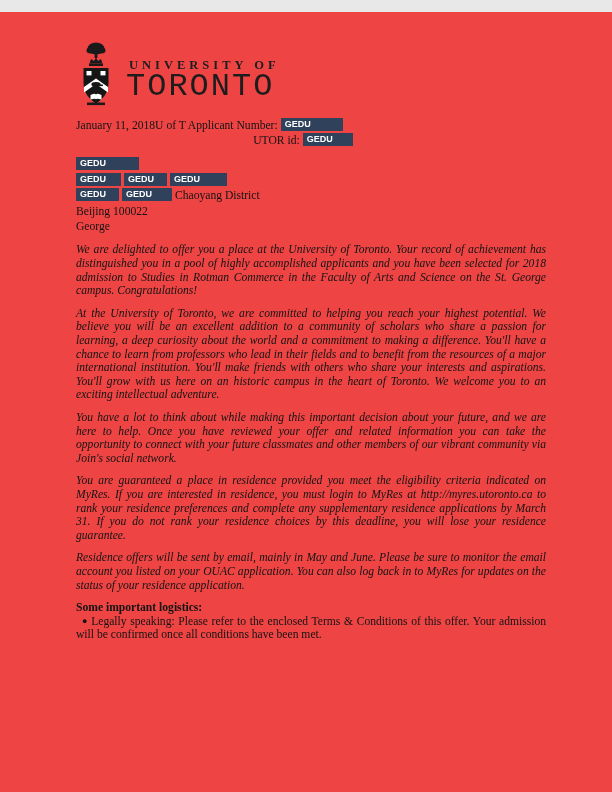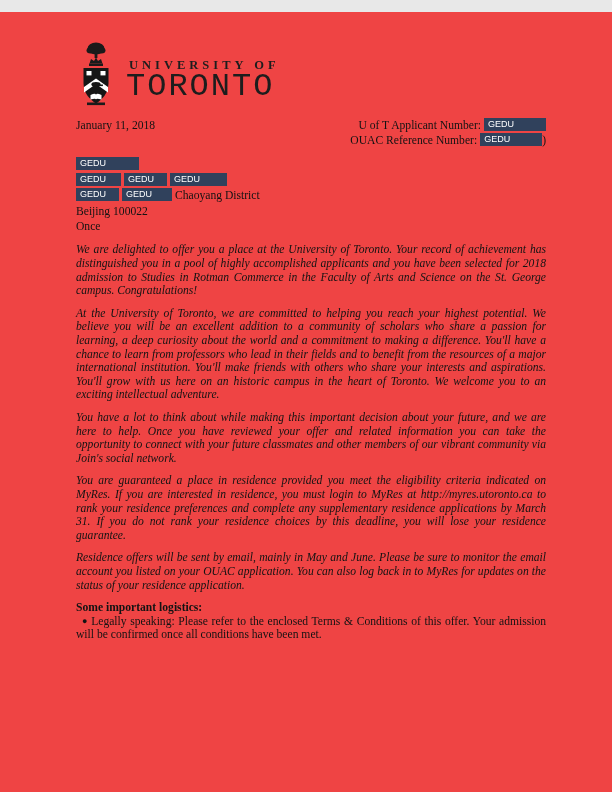--- a/index.html
+++ b/index.html
@@ -30,31 +30,31 @@
   
   .redact {
     display: inline-block;
     box-sizing: border-box;
     height: 13px;
     line-height: 13px;
     padding-left: 4px;
     background: #30415c;
     color: #ffffff;
     font-family: "Liberation Sans", sans-serif;
-    font-weight: normal;
+    font-weight: bold;
     font-size: 9px;
     vertical-align: -2px;
     overflow: hidden;
     text-align: left;
   }
   .w43 { width: 43px; } .w45 { width: 45px; } .w50 { width: 50px; }
   .w57 { width: 57px; } .w58 { width: 58px; } .w62 { width: 62px; } .w63 { width: 63px; }
 
   
-  .meta-row { display: flex; justify-content: space-between; align-items: flex-start; }
+  .meta-row { display: flex; align-items: flex-start; }
   .date { line-height: 15px; }
   .refs { text-align: right; line-height: 15.2px; white-space: nowrap; }
   .refs .ref-line span.lbl { margin-right: 3px; }
   .ref-overhang { margin-right: -10px; }
 
   
   .address { margin-top: 9px; line-height: 15.4px; }
   .address .redact { margin-right: 3px; }
 
   
@@ -105,38 +105,38 @@
       <div class="logo-bottom">TORONTO</div>
     </div>
   </div>
 
   <div class="meta-row">
     <div class="date">January 11, 2018</div>
     <div class="refs">
       <div class="ref-line">
         <span class="lbl">U of T Applicant Number:</span><span class="redact w62">GEDU</span>
       </div>
-      <div class="ref-line">
-        <span class="lbl">OUAC Reference Number:</span><span class="redact w62">GEDU</span><span>)</span>
+      <div class="ref-line ref-overhang">
+        <span class="lbl">UTOR id:</span><span class="redact w50">GEDU</span>
       </div>
     </div>
   </div>
 
   <div class="address">
     <div class="addr-line">
       <span class="redact w63">GEDU</span>
     </div>
     <div class="addr-line">
       <span class="redact w45">GEDU</span><span class="redact w43">GEDU</span><span class="redact w57">GEDU</span>
     </div>
     <div class="addr-line">
       <span class="redact w43">GEDU</span><span class="redact w50">GEDU</span><span>Chaoyang District</span>
     </div>
     <div class="addr-line">Beijing 100022</div>
-    <div class="addr-line">Once</div>
+    <div class="addr-line">George</div>
   </div>
 
 
   <p class="body-par">We are delighted to offer you a place at the University of Toronto. Your record of achievement has distinguished you in a pool of highly accomplished applicants and you have been selected for 2018 admission to Studies in Rotman Commerce in the Faculty of Arts and Science on the St. George campus.  Congratulations!</p>
   <p class="body-par">At the University of Toronto, we are committed to helping you reach your highest potential. We believe you will be an excellent addition to a community of scholars who share a passion for learning, a deep curiosity about the world and a commitment to making a difference. You'll have a chance to learn from professors who lead in their fields and to benefit from the resources of a major international institution. You'll make friends with others who share your interests and aspirations. You'll grow with us here on an historic campus in the heart of Toronto. We welcome you to an exciting intellectual adventure.</p>
   <p class="body-par">You have a lot to think about while making this important decision about your future, and we are here to help.  Once you have reviewed your offer and related information you can take the opportunity to connect with your future classmates and other members of our vibrant community via Join's social network.</p>
   <p class="body-par">You are guaranteed a place in residence provided you meet the eligibility criteria indicated on MyRes. If you are interested in residence, you must login to MyRes at http://myres.utoronto.ca to rank your residence preferences and complete any supplementary residence applications by March 31. If you do not rank your residence choices by this deadline, you will lose your residence guarantee.</p>
   <p class="body-par">Residence offers will be sent by email, mainly in May and June.  Please be sure to monitor the email account you listed on your OUAC application.  You can also log back in to MyRes for updates on the status of your residence application.</p>
 
   <div class="logistics-heading">Some important logistics:</div>

